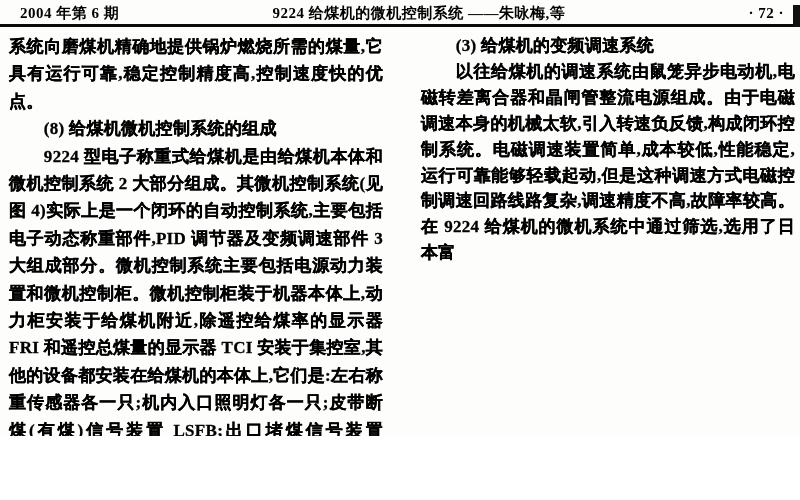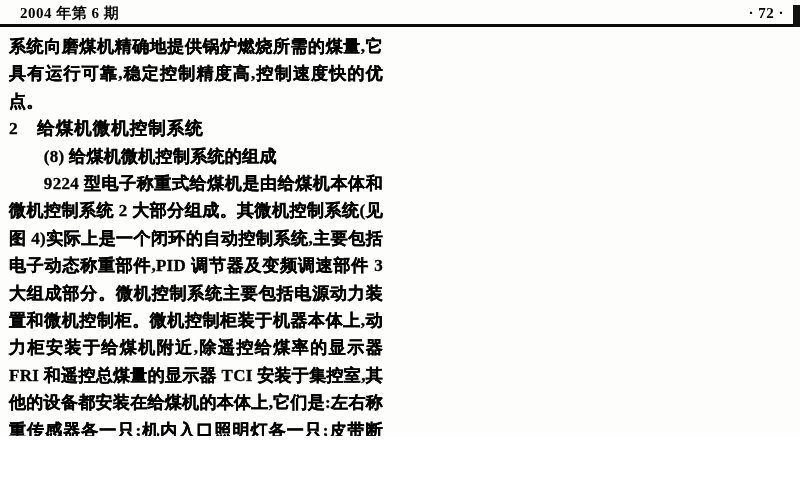--- a/index.html
+++ b/index.html
@@ -72,30 +72,32 @@
   }
   .indent { text-indent: 2.05em; }
 </style>
 </head>
 <body>
 
 <div class="page">
 
   <div class="page-header">
     <span class="issue">2004 年第 6 期</span>
+    <span class="title">9224 给煤机的微机控制系统 ——朱咏梅,等</span>
     <span class="pageno">· 72 ·</span>
   </div>
 
   <div class="header-rule"></div>
   <div class="scan-artifact"></div>
 
   <div class="columns">
     <div class="column column-left" id="column-left">
         <p class="body">系统向磨煤机精确地提供锅炉燃烧所需的煤量,它具有运行可靠,稳定控制精度高,控制速度快的优点。</p>
-        <p class="section-heading">2　给煤机微机控制系统</p>
         <p class="sub-heading indent">(8) 给煤机微机控制系统的组成</p>
         <p class="body indent">9224 型电子称重式给煤机是由给煤机本体和微机控制系统 2 大部分组成。其微机控制系统(见图 4)实际上是一个闭环的自动控制系统,主要包括电子动态称重部件,PID 调节器及变频调速部件 3 大组成部分。微机控制系统主要包括电源动力装置和微机控制柜。微机控制柜装于机器本体上,动力柜安装于给煤机附近,除遥控给煤率的显示器 FRI 和遥控总煤量的显示器 TCI 安装于集控室,其他的设备都安装在给煤机的本体上,它们是:左右称重传感器各一只;机内入口照明灯各一只;皮带断煤(有煤)信号装置 LSFB;出口堵煤信号装置 LSFD;皮带电磁调速电动机;清扫电动机。</p>
       </div>
     <div class="column column-right" id="column-right">
+        <p class="sub-heading indent">(3) 给煤机的变频调速系统</p>
+        <p class="body indent">以往给煤机的调速系统由鼠笼异步电动机,电磁转差离合器和晶闸管整流电源组成。由于电磁调速本身的机械太软,引入转速负反馈,构成闭环控制系统。电磁调速装置简单,成本较低,性能稳定,运行可靠能够轻载起动,但是这种调速方式电磁控制调速回路线路复杂,调速精度不高,故障率较高。在 9224 给煤机的微机系统中通过筛选,选用了日本富</p>
       </div>
   </div>
 
 </div>
 
 </body></html>

